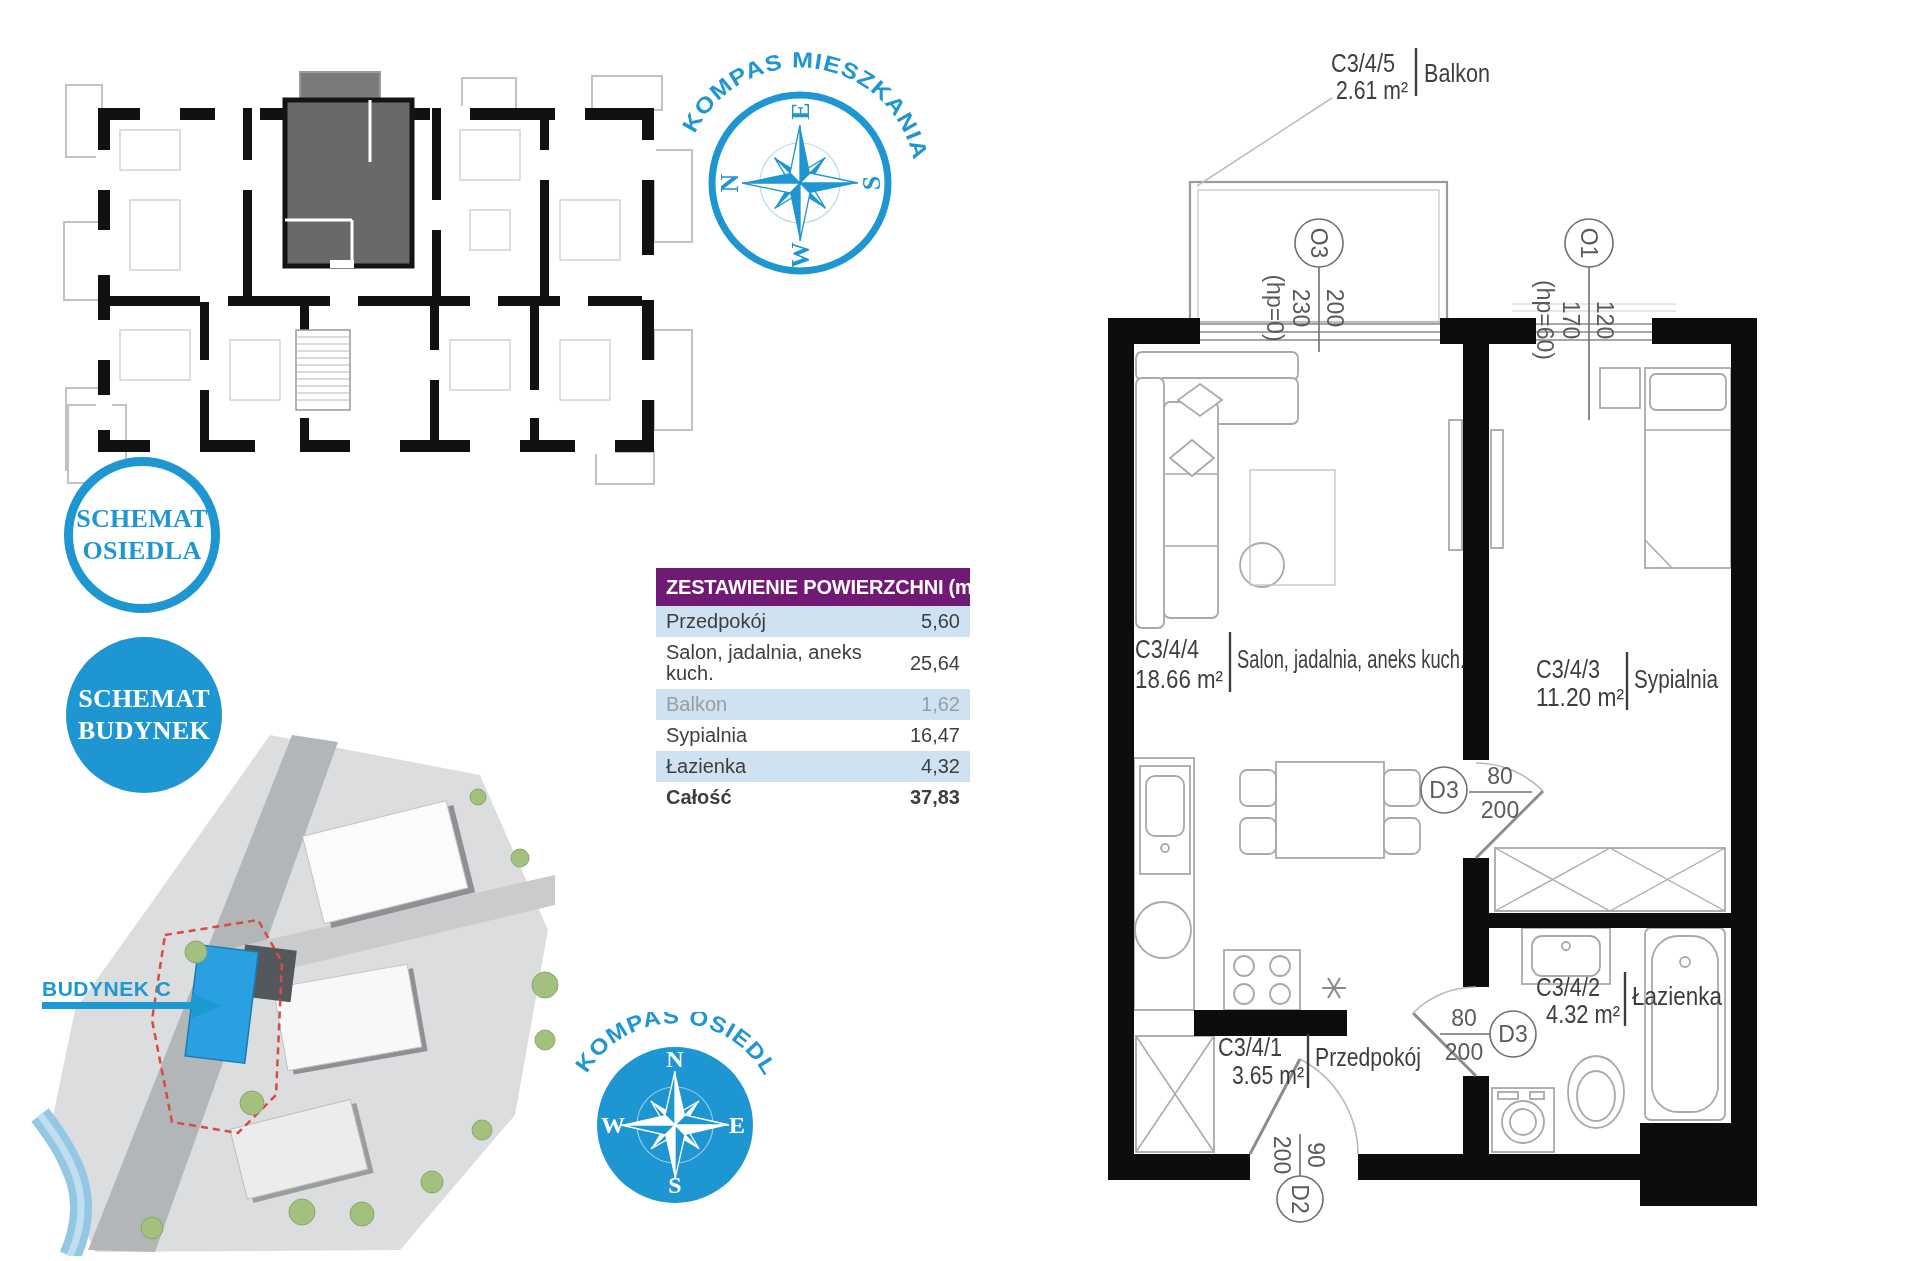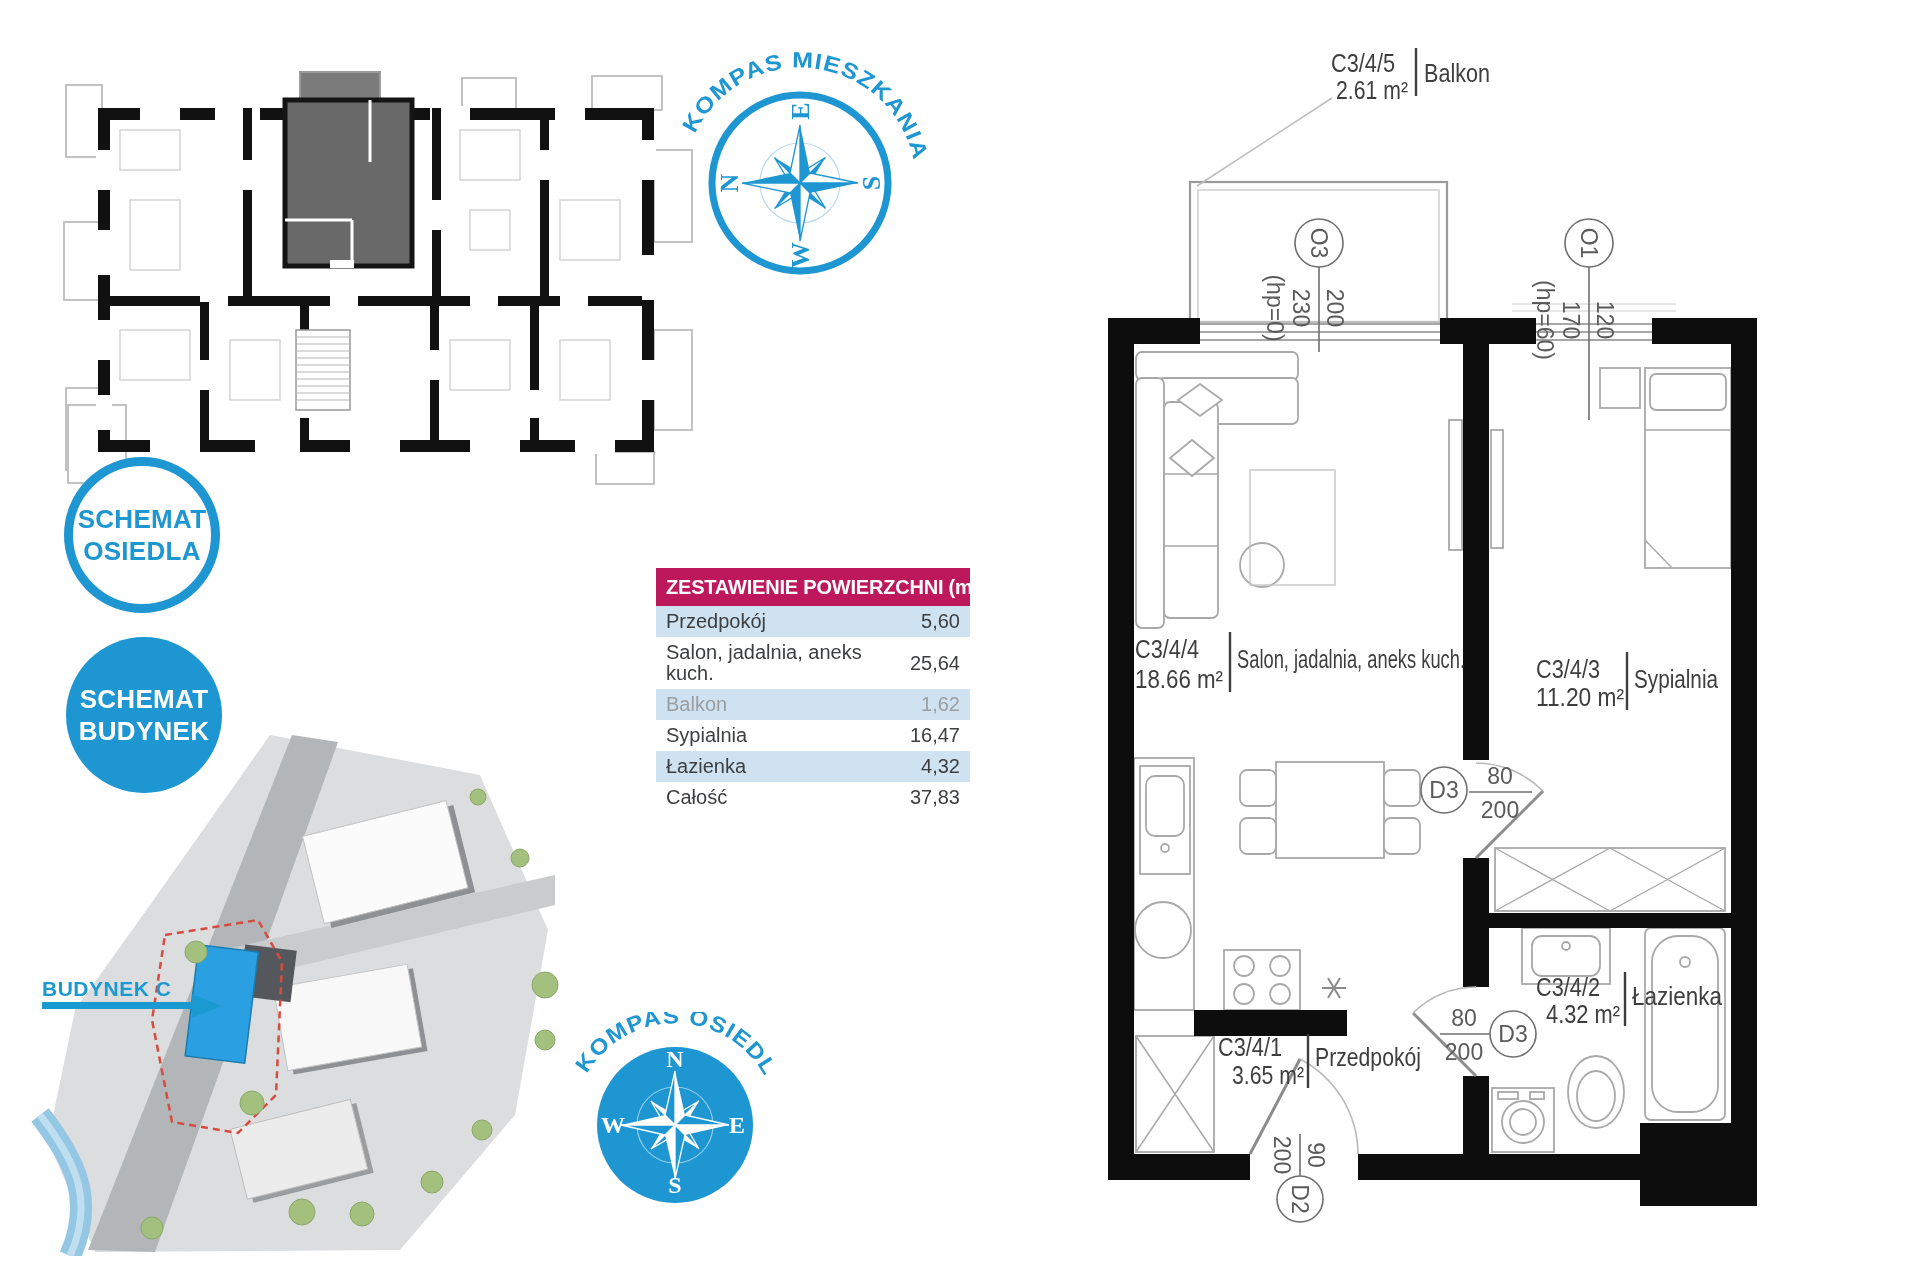--- a/index.html
+++ b/index.html
@@ -4,37 +4,37 @@
 <style>
   html,body{margin:0;padding:0;}
   body{
     width:1920px;height:1261px;position:relative;background:#ffffff;
     font-family:"Liberation Sans", sans-serif;overflow:hidden;
   }
   .abs{position:absolute;}
   
   .area-table{left:656px;top:568px;width:314px;box-shadow:none;}
   .area-table .hdr{
-    background:#be185d;color:#fff;font-weight:bold;font-size:20px;
+    background:#701a75;color:#fff;font-weight:bold;font-size:20px;
     letter-spacing:-0.2px;padding:8px 10px 7px 10px;white-space:nowrap;
   }
   .area-table .row{
     display:flex;justify-content:space-between;align-items:center;
     font-size:20px;color:#3c3e40;padding:5px 10px;line-height:21px;
   }
   .area-table .row:nth-child(odd){background:#ffffff;}
   .area-table .row:nth-child(even){background:#cfe2f1;}
   .area-table .row.muted{color:#9b9ea1;}
-  .area-table .row.total{font-weight:normal;}
+  .area-table .row.total{font-weight:bold;}
   
   .badge{
     width:156px;height:156px;border-radius:50%;
     display:flex;flex-direction:column;align-items:center;justify-content:center;
     text-align:center;font-weight:bold;font-size:26px;line-height:32px;
-    letter-spacing:0.3px;cursor:pointer;
+    letter-spacing:0.3px;cursor:pointer;font-family:Liberation Serif, serif;
   }
   .badge.outline{left:64px;top:457px;background:#fff;border:9px solid #1e96d2;color:#1e96d2;box-sizing:border-box;}
   .badge.solid{left:66px;top:637px;background:#1e96d2;color:#fff;}
   
   svg text{font-family:"Liberation Sans", sans-serif;}
   .wall{fill:#0d0d0d;}
   .furn{fill:#ffffff;stroke:#a9a9a9;stroke-width:1.8;}
   .furnl{fill:none;stroke:#a9a9a9;stroke-width:1.8;}
   .soft{fill:none;stroke:#c6c6c6;stroke-width:1.4;}
   .lbl{font-size:26px;fill:#3e3e3e;}

